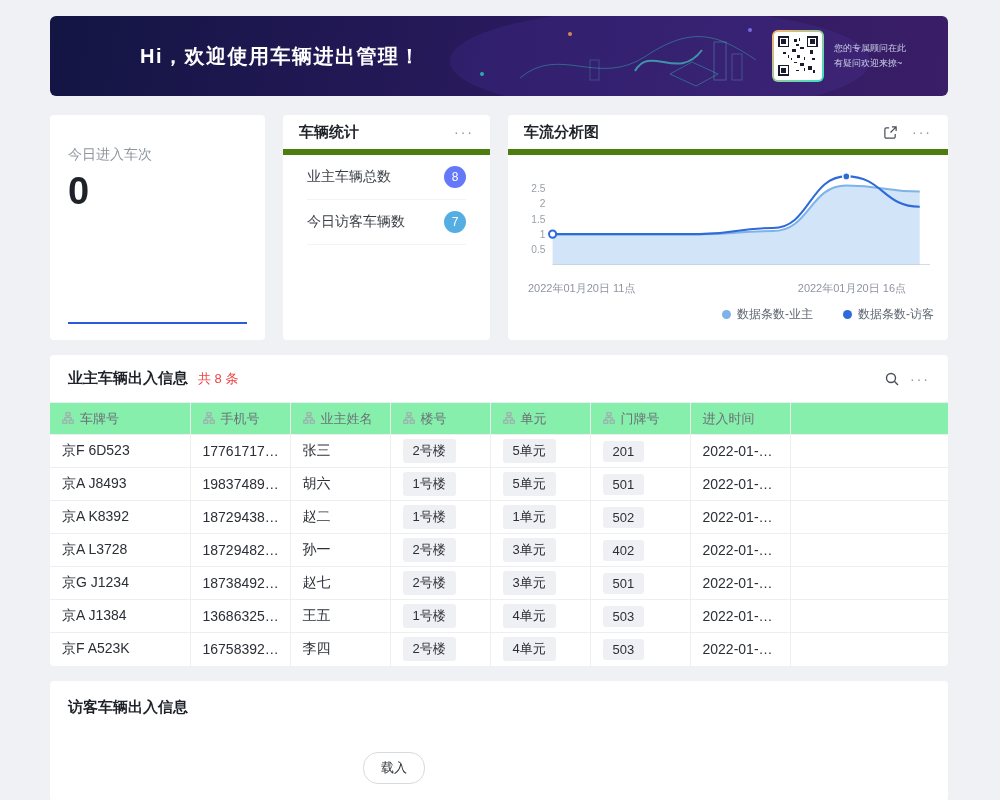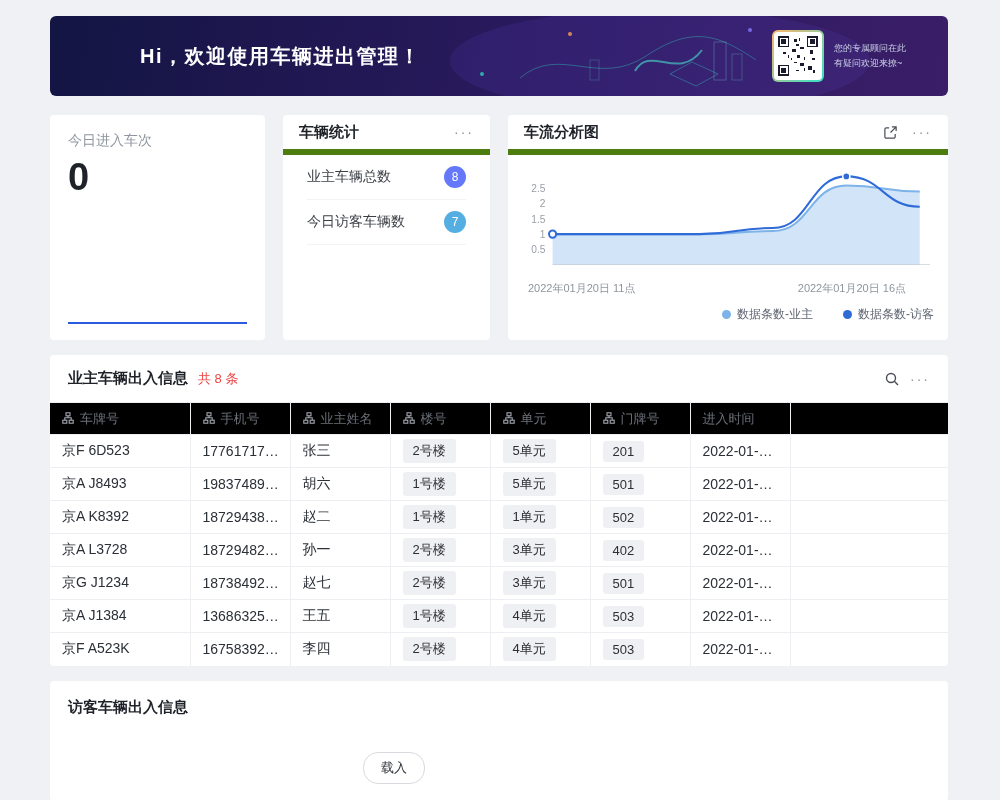--- a/index.html
+++ b/index.html
@@ -24,21 +24,21 @@
   
   .cards-row { display:flex; gap:18px; margin-top:19px; }
   .card { background:#fff; border-radius:4px; }
   .card-head { display:flex; justify-content:space-between; align-items:center;
                padding:0 16px; height:40px; border-bottom:6px solid #4d7c0f; }
   .card-title { font-size:15px; font-weight:bold; color:#1f2329; }
   .more-icon { color:#8f959e; font-size:14px; letter-spacing:2px; cursor:pointer; line-height:1; }
   .head-icons { display:flex; align-items:center; gap:14px; }
   .icon-btn { display:inline-flex; align-items:center; cursor:pointer; }
 
-  .card-today { width:215px; height:225px; padding:17px 18px; position:relative; }
+  .card-today { width:215px; height:225px; padding:31px 18px; position:relative; }
   .muted-label { color:#8f959e; font-size:14px; }
   .big-number { font-size:38px; font-weight:bold; color:#1f2329; margin-top:6px; }
   .underline { position:absolute; left:18px; right:18px; bottom:16px; height:2px; }
 
   .card-stats { width:207px; height:225px; }
   .stat-row { display:flex; justify-content:space-between; align-items:center; height:45px;
               margin:0 24px; border-bottom:1px solid #f2f3f5; font-size:14px; color:#3a3f45; }
   .badge { min-width:22px; height:22px; padding:0 4px; border-radius:11px; color:#fff; font-size:12px;
            display:inline-flex; align-items:center; justify-content:center; }
 
@@ -52,21 +52,21 @@
   .dot { width:9px; height:9px; border-radius:50%; display:inline-block; margin-right:6px; }
 
   
   .table-card { margin-top:15px; overflow:hidden; }
   .table-head { display:flex; align-items:center; height:47px; padding:0 18px; gap:10px; }
   .count { color:#ef4444; font-size:13px; }
   .spacer { flex:1; }
   table { width:100%; border-collapse:collapse; font-size:14px; color:#2b2f36; table-layout:fixed; }
   th, td { border-top:1px solid #eceef1; border-right:1px solid #eceef1; padding:0 12px;
            text-align:left; white-space:nowrap; overflow:hidden; }
-  th { height:32px; background:#000000; font-weight:normal; color:#6b7077; font-size:13px; }
+  th { height:32px; background:#86efac; font-weight:normal; color:#6b7077; font-size:13px; }
   td { height:33px; }
   th:last-child, td:last-child { border-right:none; }
   #owner-table th:nth-child(1){ width:140px; }
   #owner-table th:nth-child(n+2):nth-child(-n+7){ width:100px; }
   .col-icon-wrap { display:inline-block; vertical-align:-1px; margin-right:6px; }
   .pill { background:#eef0f3; border-radius:3px; padding:3px 10px; font-size:13px; color:#2b2f36; display:inline-block; }
 
   
   .visitor-card { margin-top:15px; height:120px; padding:17px 18px; position:relative; }
   .load-btn-wrap { position:absolute; left:0; right:0; top:71px; display:flex; justify-content:center;

